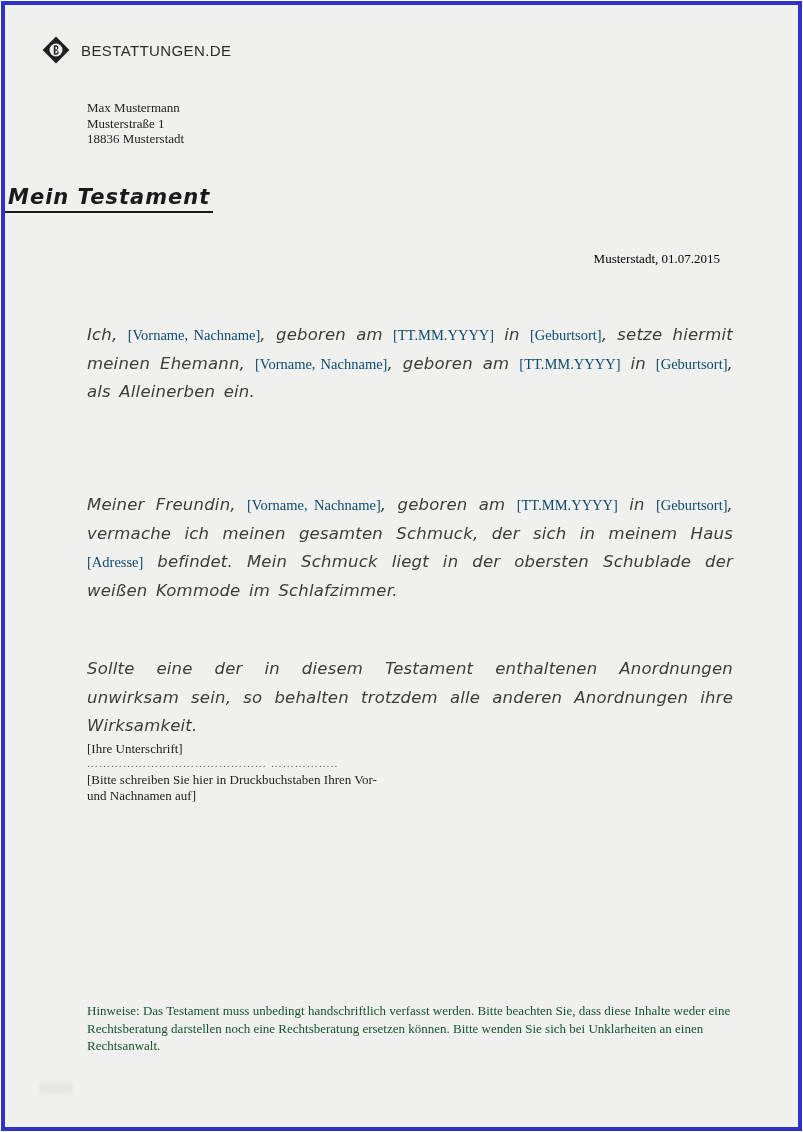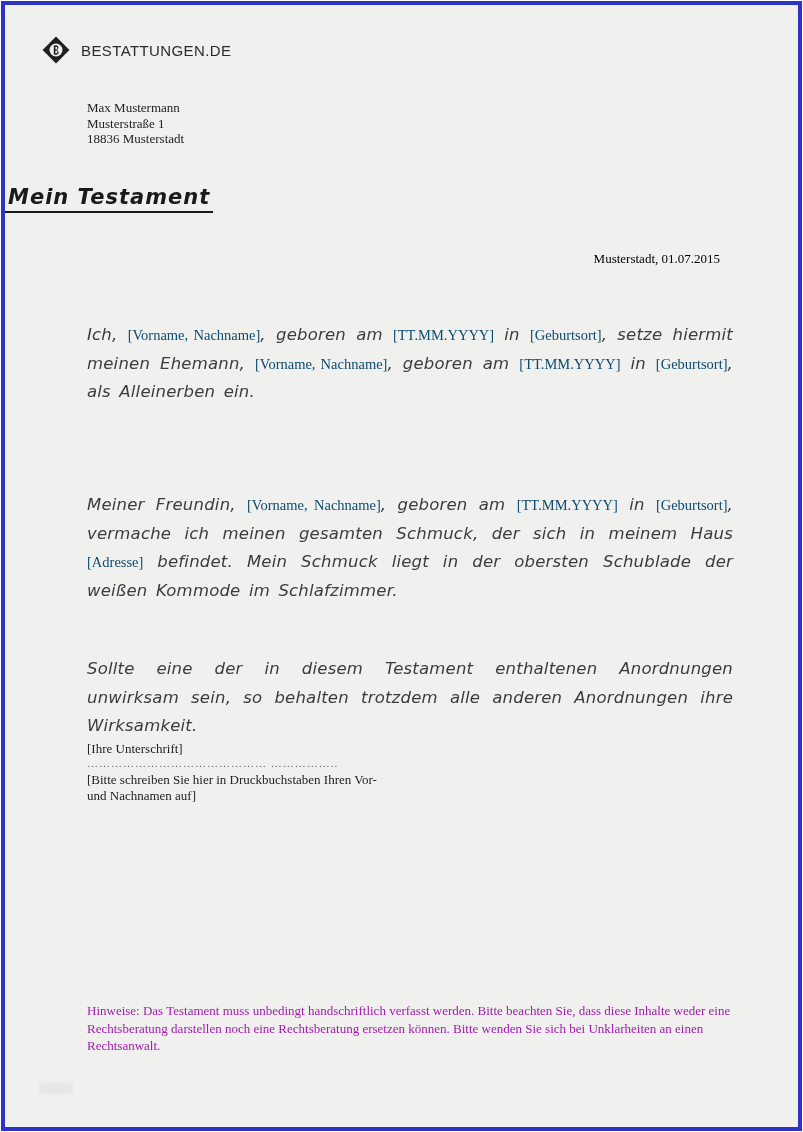--- a/index.html
+++ b/index.html
@@ -38,21 +38,21 @@
   .block-2 { top: 486px; }
   .block-3 { top: 650px; }
   
   .signature { position: absolute; left: 82px; top: 736px; font-family: "Liberation Serif", serif; font-size: 13px; color: #222; }
   .sig-label { }
   .sig-dots { color: #5a5a5a; font-size: 11px; letter-spacing: 1px; line-height: 12px; margin-bottom: 3px; }
   .sig-instruction { width: 290px; line-height: 15.5px; }
   
   .footer-note {
     position: absolute; left: 82px; top: 997px; width: 648px;
-    font-family: "Liberation Serif", serif; font-size: 13px; line-height: 17.5px; color: #a21caf;
+    font-family: "Liberation Serif", serif; font-size: 13px; line-height: 17.5px; color: #14532d;
   }
   
   .faint-marker {
     position: absolute; left: 34px; top: 1078px; width: 34px; height: 11px;
     background: #e7e7e5; border-radius: 2px; filter: blur(1px);
   }
 </style>
 </head>
 <body>
 

